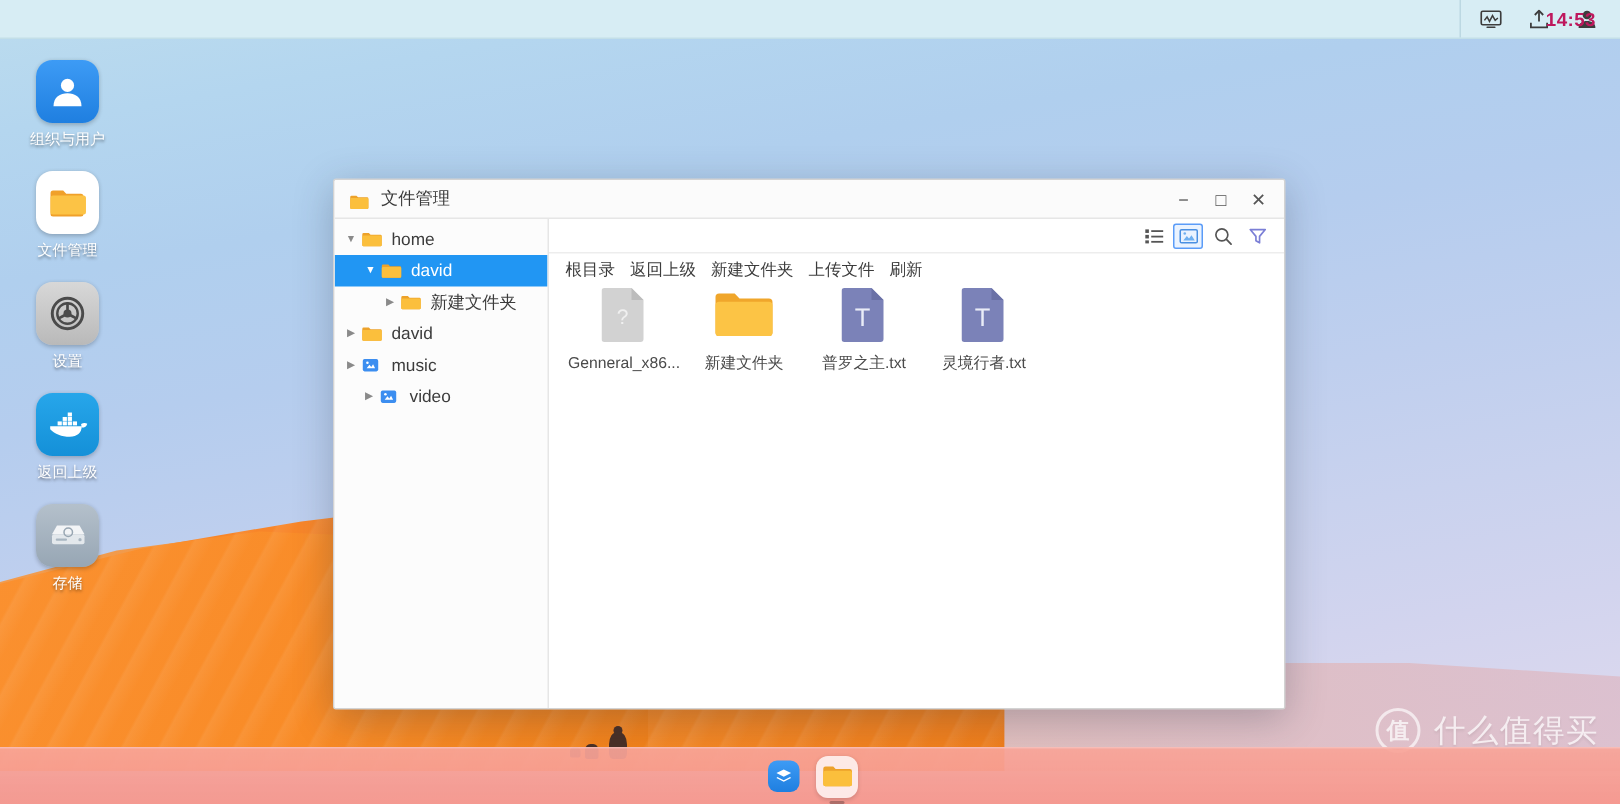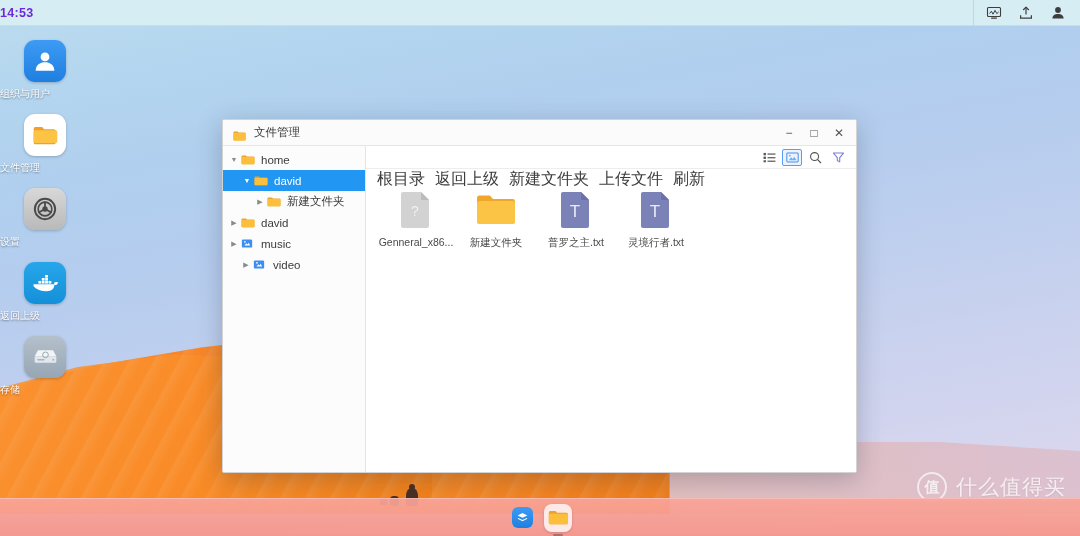--- a/index.html
+++ b/index.html
@@ -49,30 +49,30 @@
   .fig.c { left:28px; bottom:0px; width:12px; height:18px; border-radius:45% 45% 22% 22%; }
   .fig.c::after { content:""; position:absolute; left:3px; top:-4px; width:6px; height:6px; border-radius:50%; background:#4a3026; }
 
   
   #topbar {
     position:absolute; left:0; top:0; width:100%; height:26px; z-index:20;
     background:#d7edf4; display:flex; align-items:center;
     border-bottom:1px solid #c3dfe8;
   }
   #topbar .clock {
-    position:absolute; left:0; right:16px; text-align:left;
-    font-size:12.5px; font-weight:bold; color:#6d28d9; letter-spacing:.3px;
+    position:absolute; left:0; right:16px; text-align:right;
+    font-size:12.5px; font-weight:bold; color:#be185d; letter-spacing:.3px;
   }
   #tray { margin-left:auto; display:flex; align-items:center; gap:16px;
     padding:0 14px 0 12px; height:100%; border-left:1px solid #bcd8e2; }
   #tray .ticon { width:16px; height:16px; display:block; cursor:pointer; }
 
   
   #desktop-icons { position:absolute; left:0; top:26px; width:90px; z-index:5; padding-top:14px; }
-  .dicon { width:90px; margin-bottom:14px; cursor:pointer; }
+  .dicon { width:90px; margin-bottom:14px; text-align:center; cursor:pointer; }
   .dicon .tile {
     width:42px; height:42px; margin:0 auto; border-radius:11px;
     display:flex; align-items:center; justify-content:center;
     box-shadow:0 1px 3px rgba(0,0,0,.22);
   }
   .dicon .lbl { margin-top:5px; font-size:10px; color:#ffffff;
     text-shadow:0 1px 2px rgba(0,0,0,.45); line-height:13px; }
   .tile.users { background:linear-gradient(180deg,#3d9bf5,#1f7fe0); }
   .tile.files { background:#ffffff; }
   .tile.settings { background:linear-gradient(180deg,#d8d8d8,#b9b9b9); }
@@ -117,21 +117,21 @@
   .tnode .ico { width:14px; height:11px; flex:0 0 14px; margin-right:6px; }
   .tnode .nm { overflow:hidden; text-overflow:ellipsis; }
 
   
   #fm-main { flex:1; display:flex; flex-direction:column; min-width:0; background:#fff; }
   #fm-toolbar {
     height:23px; flex:0 0 23px; display:flex; align-items:center;
     border-bottom:1px solid #ededed; padding:0 8px 0 6px;
   }
   #fm-toolbar .tb {
-    font-size:16px; color:#3c3c3c; padding:2px 5px; cursor:pointer; white-space:nowrap;margin-top:44px;
+    font-size:11px; color:#3c3c3c; padding:2px 5px; cursor:pointer; white-space:nowrap;margin-top:44px;
   }
   #fm-toolbar .spacer { flex:1; }
   #fm-toolbar .vicon {
     width:20px; height:17px; display:flex; align-items:center; justify-content:center;
     margin-left:3px; cursor:pointer; border:1px solid transparent; border-radius:2px;
   }
   #fm-toolbar .vicon.active { border-color:#5b9cf8; background:#eaf3ff; }
 
   #fm-crumb {
     height:24px; flex:0 0 24px; display:flex; align-items:center; padding:0 8px;

